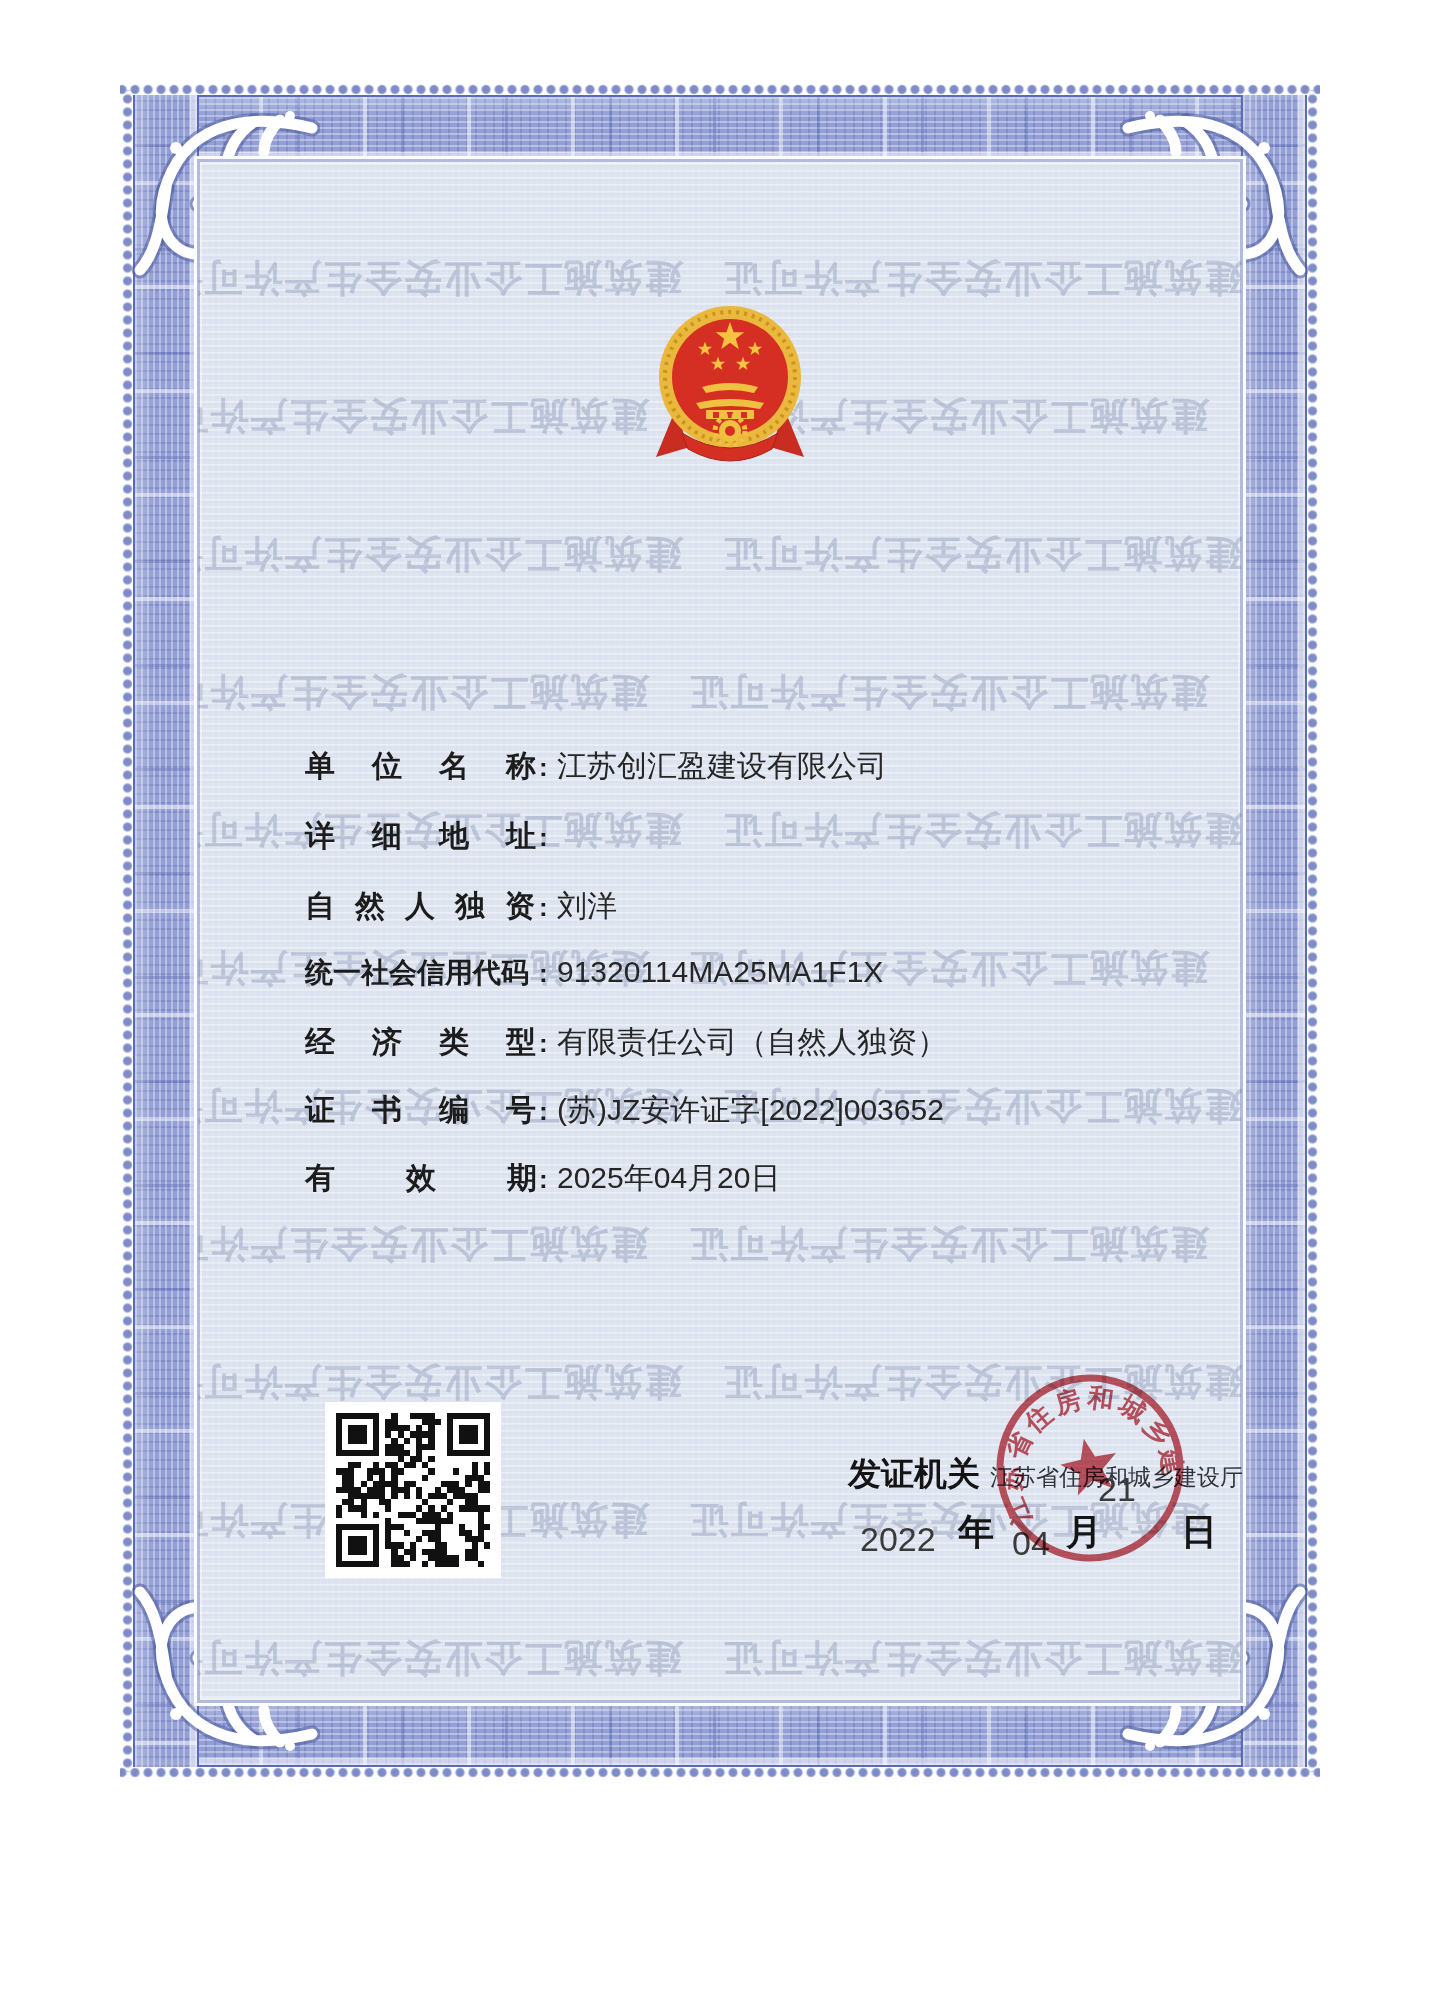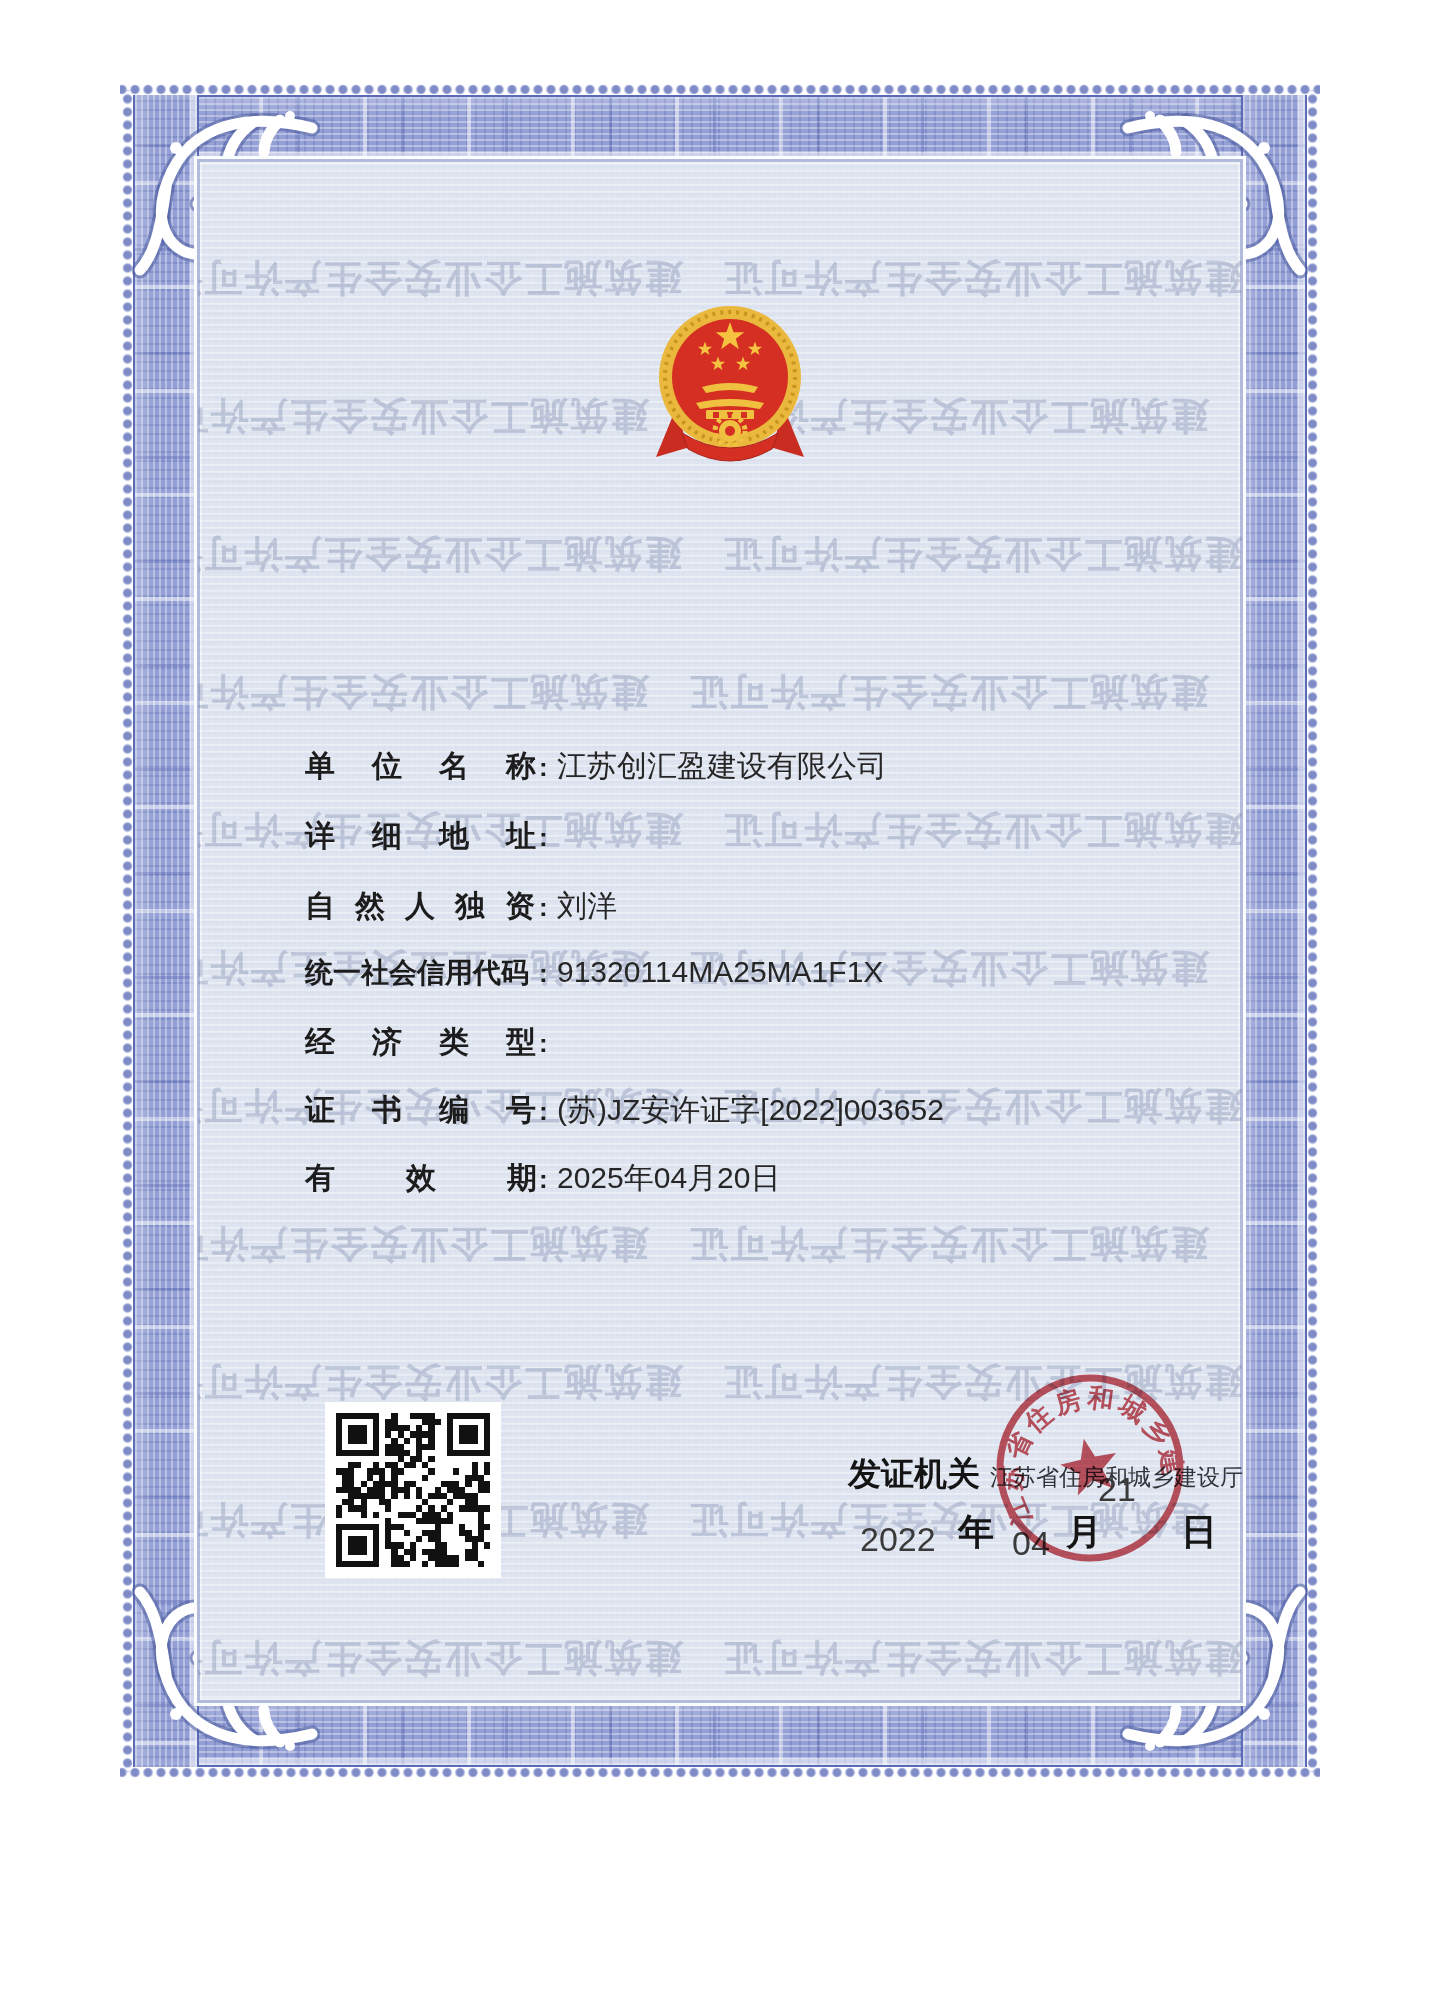--- a/index.html
+++ b/index.html
@@ -265,20 +265,21 @@
         <span class="f-val">刘洋</span>
     </div>
     <div class="f-row" style="top:954px">
       <span class="f-lbl ls-8">统一社会信用代码</span>
         <span class="f-colon">:</span>
         <span class="f-val">91320114MA25MA1F1X</span>
     </div>
     <div class="f-row" style="top:1022px">
       <span class="f-lbl ls-4">经济类型</span>
         <span class="f-colon">:</span>
+        <span class="f-val">有限责任公司（自然人独资）</span>
     </div>
     <div class="f-row" style="top:1090px">
       <span class="f-lbl ls-4">证书编号</span>
         <span class="f-colon">:</span>
         <span class="f-val">(苏)JZ安许证字[2022]003652</span>
     </div>
     <div class="f-row" style="top:1158px">
       <span class="f-lbl ls-3">有效期</span>
         <span class="f-colon">:</span>
         <span class="f-val">2025年04月20日</span>

